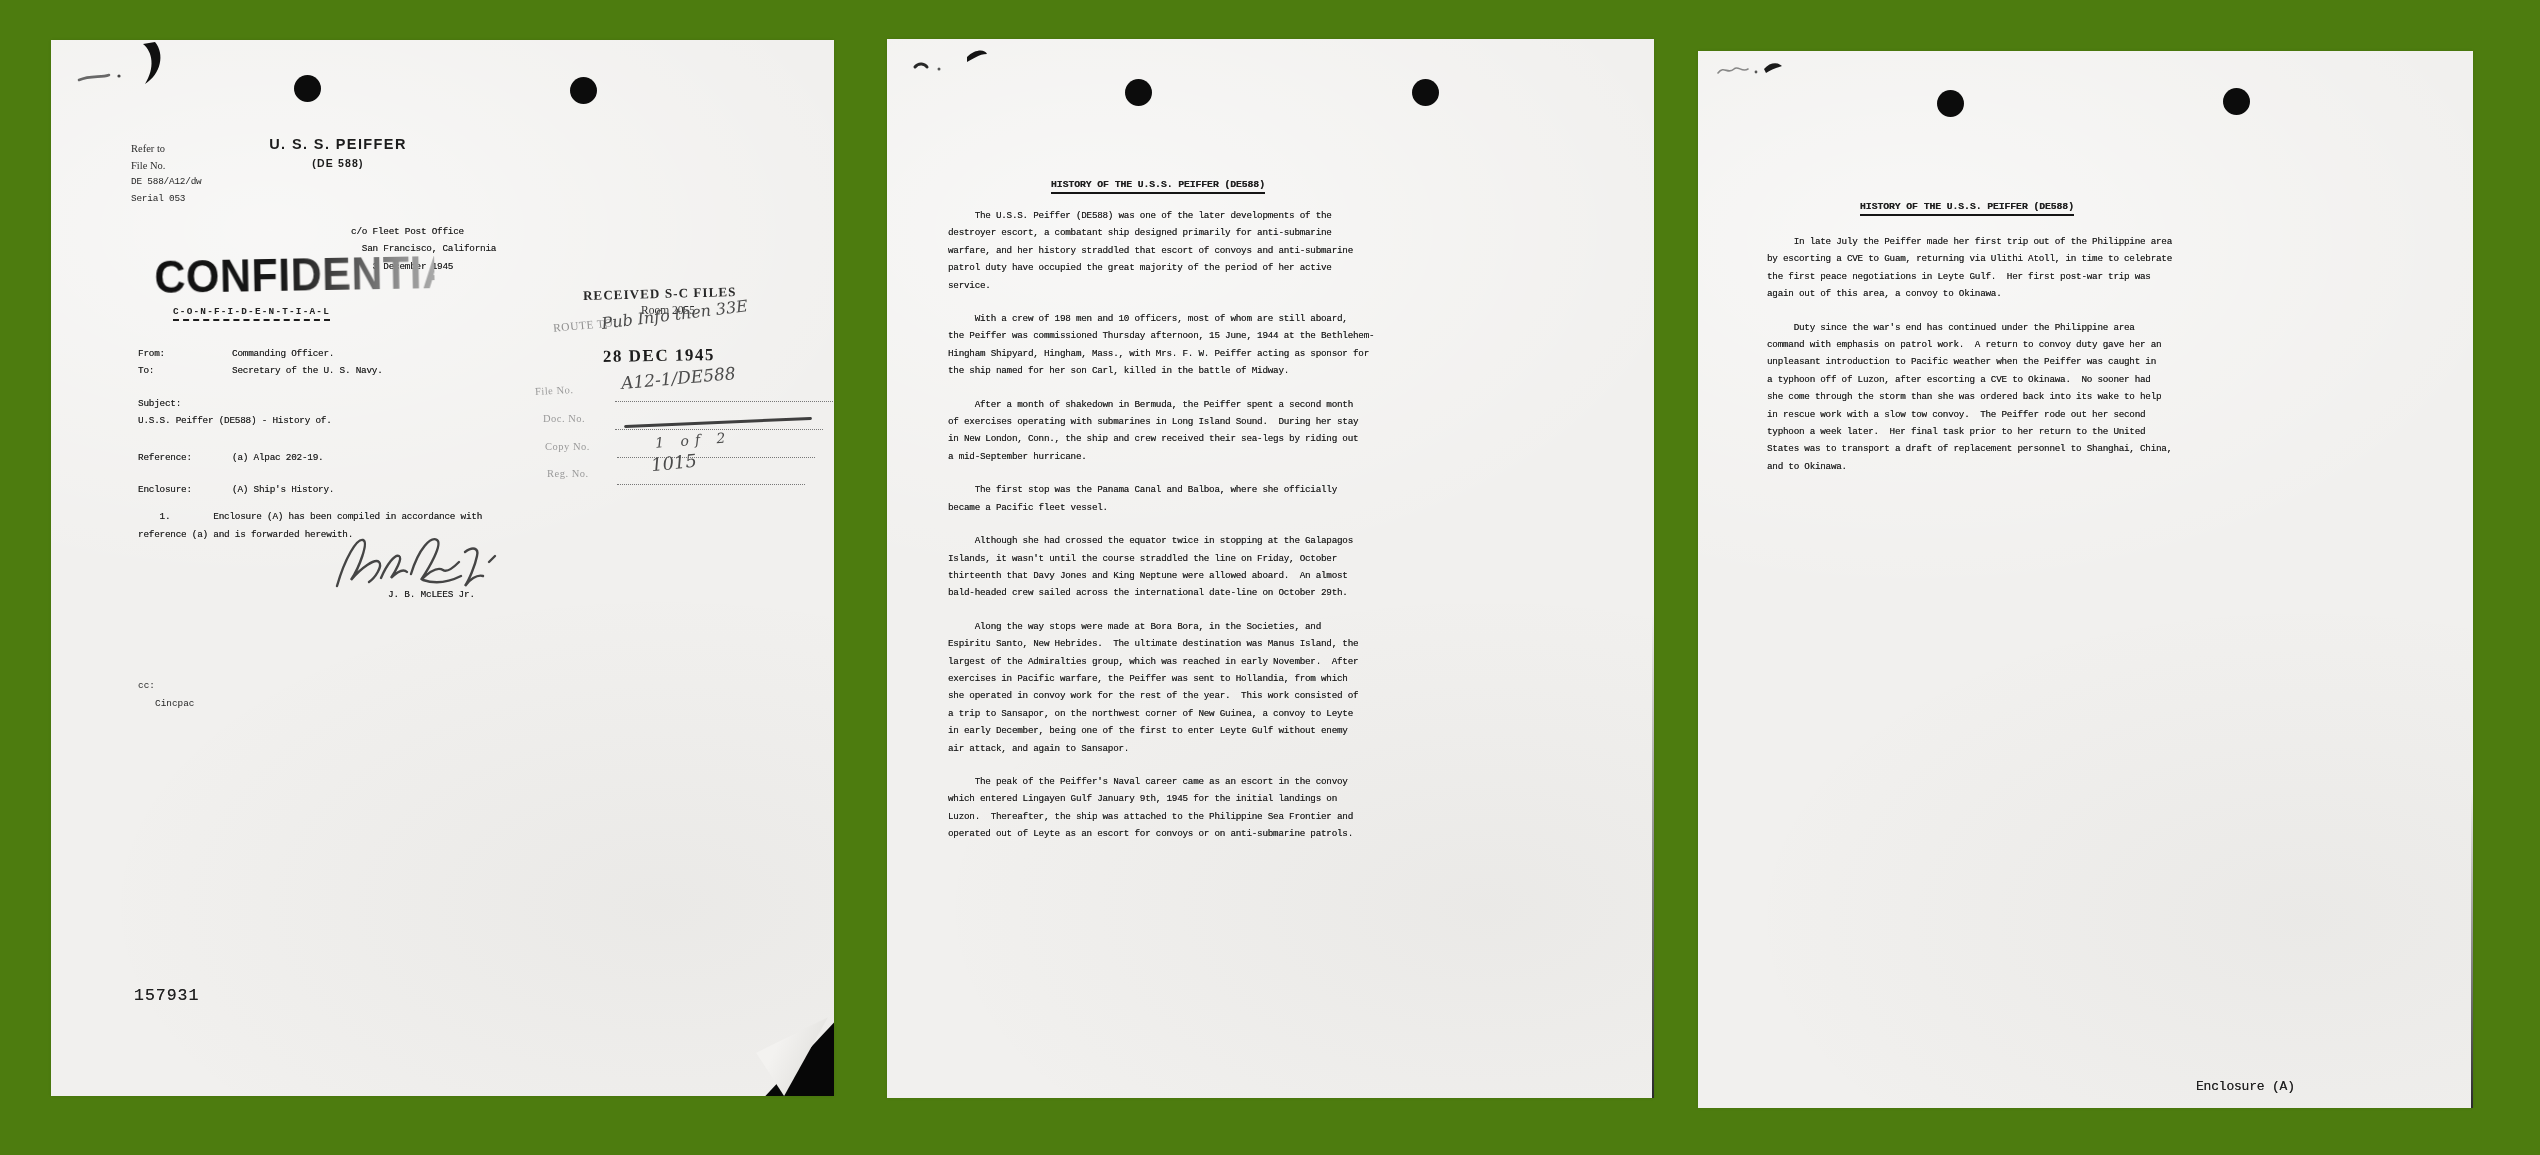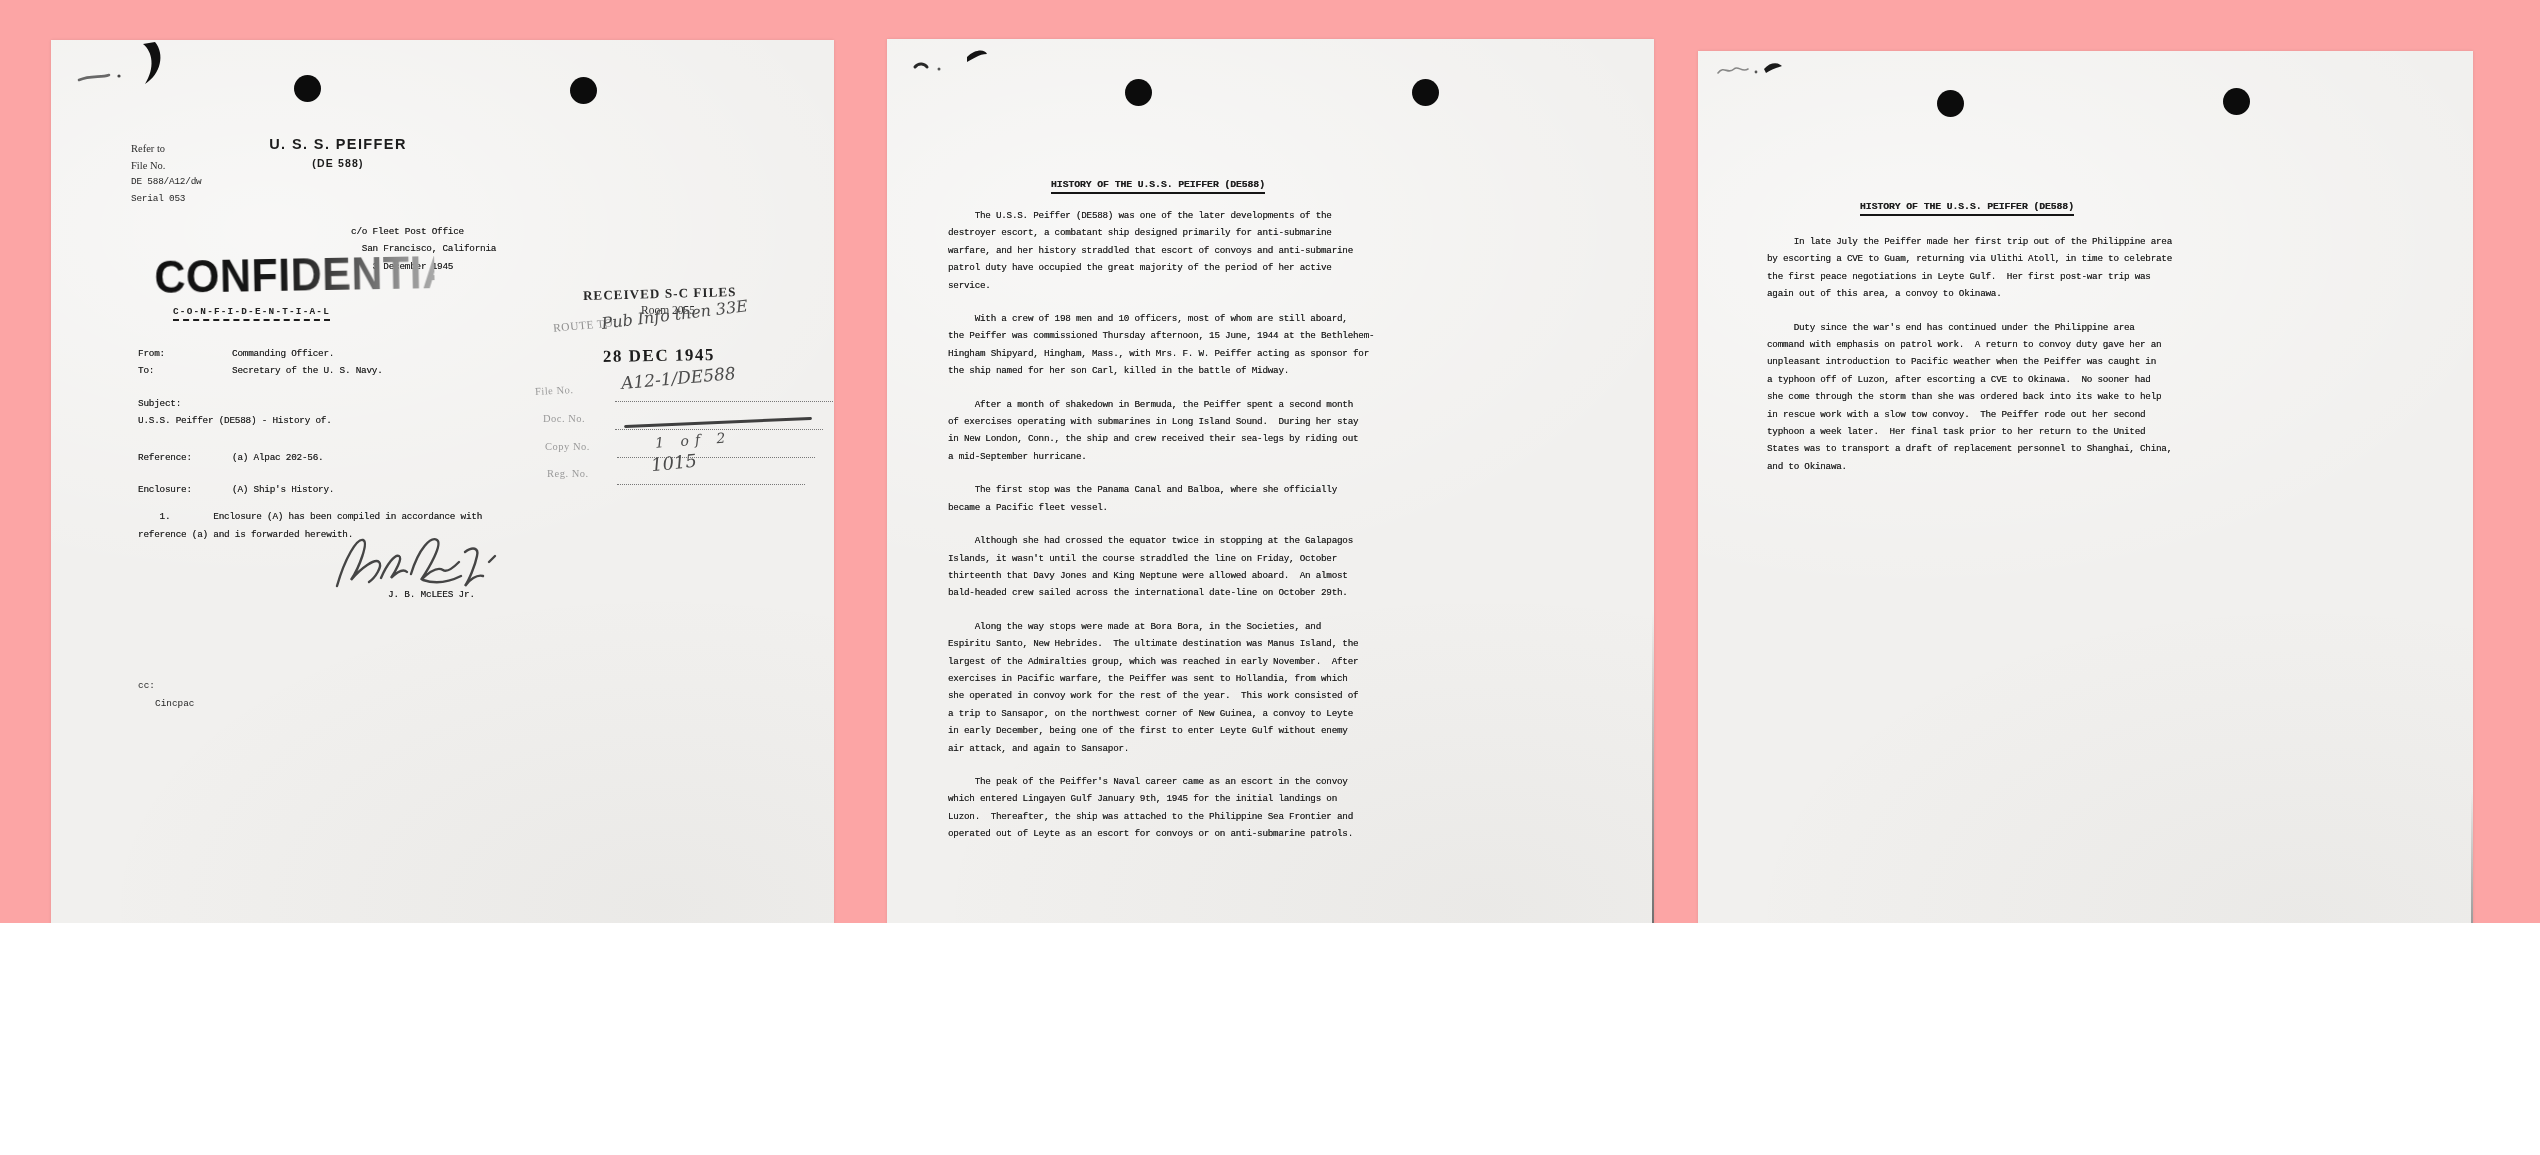--- a/index.html
+++ b/index.html
@@ -1,19 +1,19 @@
 <!DOCTYPE html>
 <html style="--paper: #f1f0ee; --ink: #1f1f1f; --stamp-ink: #3c3c3c; --hand-ink: #4a4a4a;"><head>
 <meta charset="utf-8">
 <style>
   :root{
     --paper:#f1f0ee; --ink:#1f1f1f; --stamp-ink:#3c3c3c; --hand-ink:#4a4a4a;
   }
   html,body{margin:0;padding:0;background:#ffffff;}
-  .stage{position:relative;width:2540px;height:923px;background:#fca5a5;overflow:hidden;
+  .stage{position:relative;width:2540px;height:1155px;background:#4d7c0f;overflow:hidden;
          font-family:"Liberation Mono","DejaVu Sans Mono",monospace;color:var(--ink);}
   .page{position:absolute;overflow:hidden;
         background:
           radial-gradient(130% 55% at 28% 18%, rgba(255,255,255,.5), rgba(255,255,255,0) 62%),
           radial-gradient(120% 50% at 78% 82%, rgba(110,108,100,.05), rgba(0,0,0,0) 60%),
           var(--paper);
         box-shadow:0 0 3px rgba(0,0,0,.10);}
   .page1{left:51px;top:40px;width:783px;height:1056px;}
   .page2{left:887px;top:39px;width:767px;height:1059px;}
   .page3{left:1698px;top:51px;width:775px;height:1057px;}
@@ -172,21 +172,21 @@
         <div class="frow">
         <span class="flabel">To:</span>
         <span class="fvalue">Secretary of the U. S. Navy.</span>
       </div>
         <div class="frow">
         <span class="flabel">Subject:</span>
         <span class="fvalue">U.S.S. Peiffer (DE588) - History of.</span>
       </div>
         <div class="frow">
         <span class="flabel">Reference:</span>
-        <span class="fvalue">(a) Alpac 202-56.</span>
+        <span class="fvalue">(a) Alpac 202-19.</span>
       </div>
         <div class="frow">
         <span class="flabel">Enclosure:</span>
         <span class="fvalue">(A) Ship's History.</span>
       </div>
       </div>
 
     <div class="body1 mono pre">    1.        Enclosure (A) has been compiled in accordance with
 reference (a) and is forwarded herewith.</div>
 

